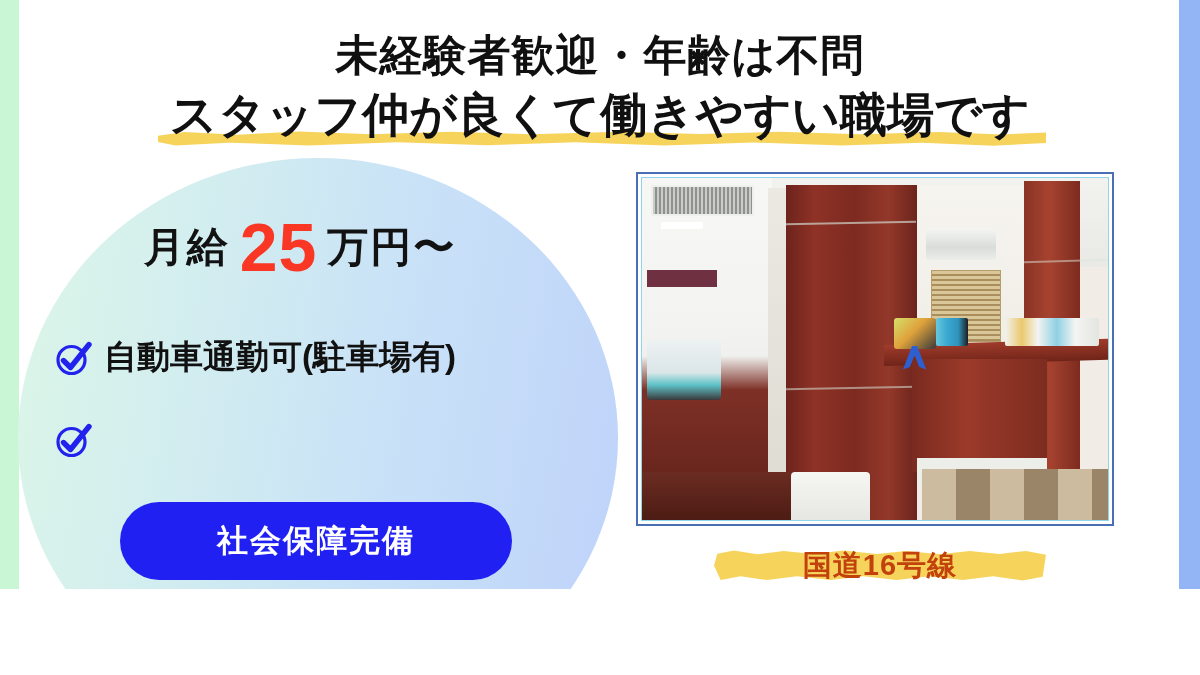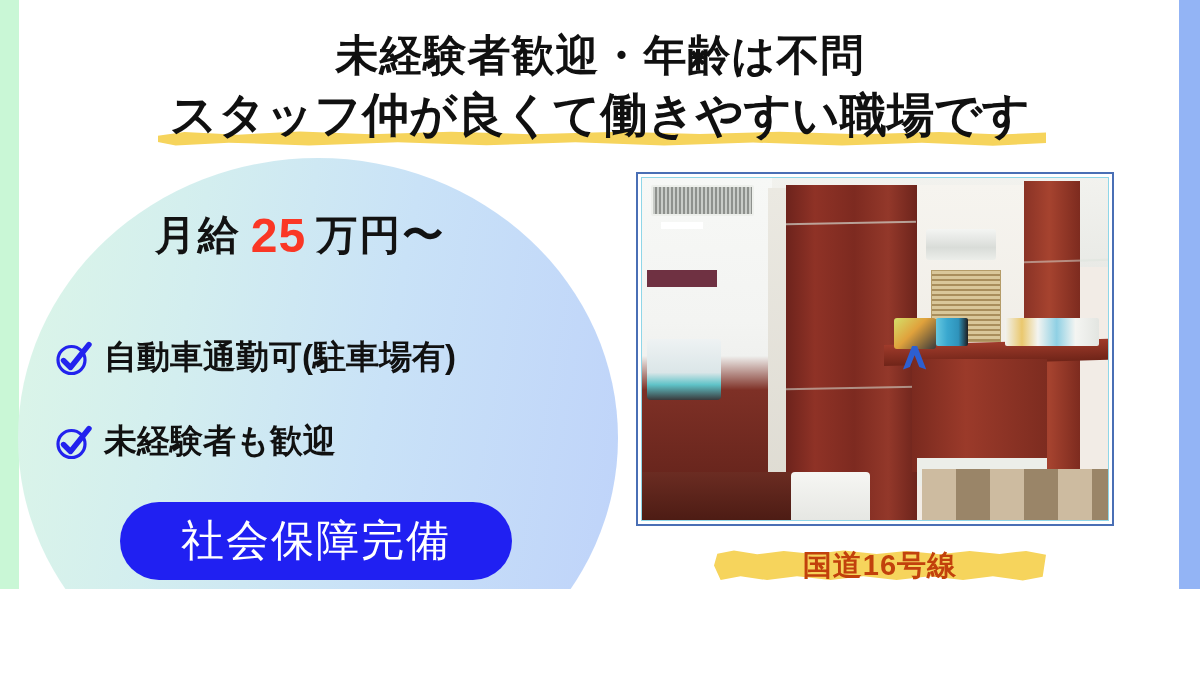--- a/index.html
+++ b/index.html
@@ -102,21 +102,21 @@
   }
   .salary .kanji {
     font-size: 41px;
     font-weight: bold;
     color: #121212;
     letter-spacing: 2px;
     vertical-align: middle;
     text-align: right;
   }
   .salary .amount {
-    font-size: 48px;
+    font-size: 68px;
     font-weight: bold;
     color: #fa3725;
     letter-spacing: 1px;
     margin: 0 10px;
     vertical-align: middle;
   }
 
   
   .bullets {
     position: absolute;
@@ -153,22 +153,22 @@
     width: 392px;
     height: 78px;
     background: #2020f2;
     border-radius: 40px;
     display: flex;
     align-items: center;
     justify-content: center;
     z-index: 6;
   }
   .badge-label {
-    font-size: 43px;
-    font-weight: normal;
+    font-size: 31px;
+    font-weight: bold;
     color: #ffffff;
     letter-spacing: 2px;
     white-space: nowrap;
   }
 
   
   .photo-frame {
     position: absolute;
     left: 636px;
     top: 172px;
@@ -385,21 +385,20 @@
         <path d="M11.5 23.5 L18.5 30.5 L37 7.5" fill="none" stroke="#2222ee" stroke-width="5.4" stroke-linecap="round" stroke-linejoin="round"></path>
       </svg>
       <span class="bullet-label">自動車通勤可(駐車場有)</span>
     </div>
 
     <div class="bullet">
       <svg class="check-icon" viewBox="0 0 42 42">
         <circle cx="19.5" cy="23" r="13.5" fill="none" stroke="#2222ee" stroke-width="3.2"></circle>
         <path d="M11.5 23.5 L18.5 30.5 L37 7.5" fill="none" stroke="#2222ee" stroke-width="5.4" stroke-linecap="round" stroke-linejoin="round"></path>
       </svg>
-      <span class="bullet-label">未経験者も歓迎</span>
     </div>
 
 
   </div>
 
   <div class="badge">
     <span class="badge-label">社会保障完備</span>
   </div>
 
   <div class="photo-frame">

